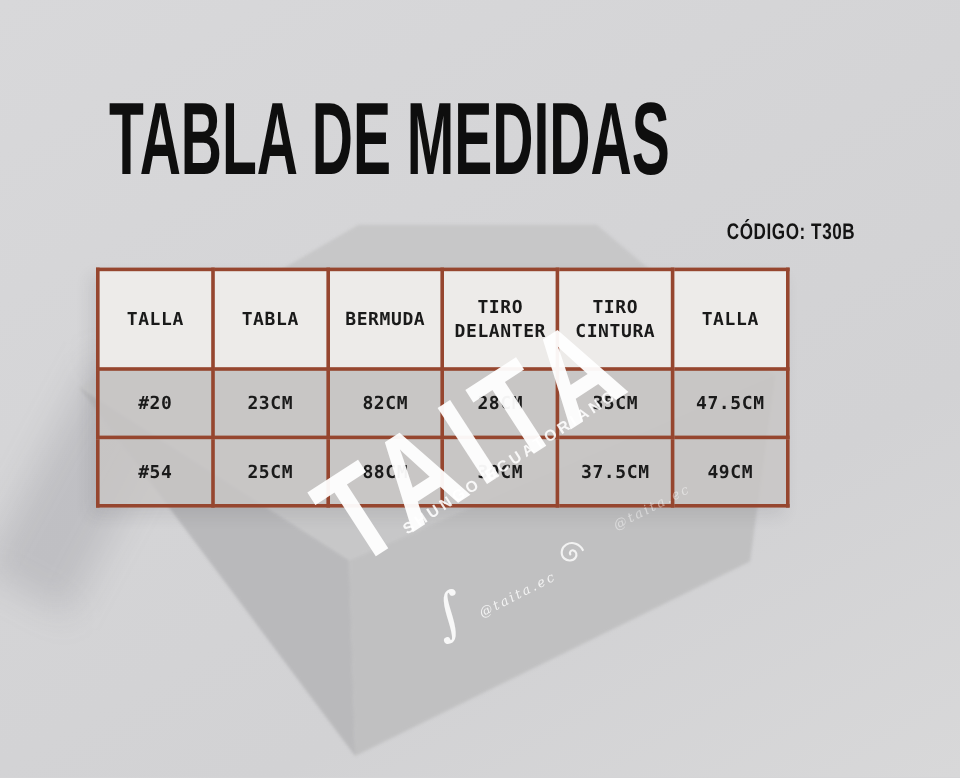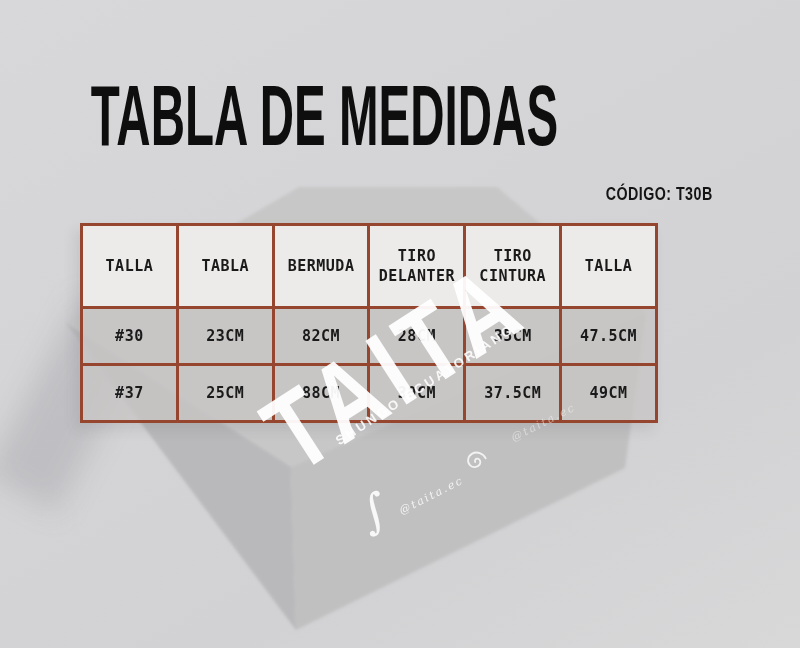--- a/index.html
+++ b/index.html
@@ -91,29 +91,29 @@
         <th>TALLA</th>
         <th>TABLA</th>
         <th>BERMUDA</th>
         <th>TIRO DELANTER</th>
         <th>TIRO CINTURA</th>
         <th>TALLA</th>
       </tr>
     </thead>
     <tbody>
       <tr>
-        <td>#30</td>
+        <td>#20</td>
         <td>23CM</td>
         <td>82CM</td>
         <td>28CM</td>
         <td>35CM</td>
         <td>47.5CM</td>
       </tr>
       <tr>
-        <td>#37</td>
+        <td>#54</td>
         <td>25CM</td>
         <td>88CM</td>
         <td>30CM</td>
         <td>37.5CM</td>
         <td>49CM</td>
       </tr>
     </tbody>
   </table>
 
   <div class="wm-brand">TAITA</div>

